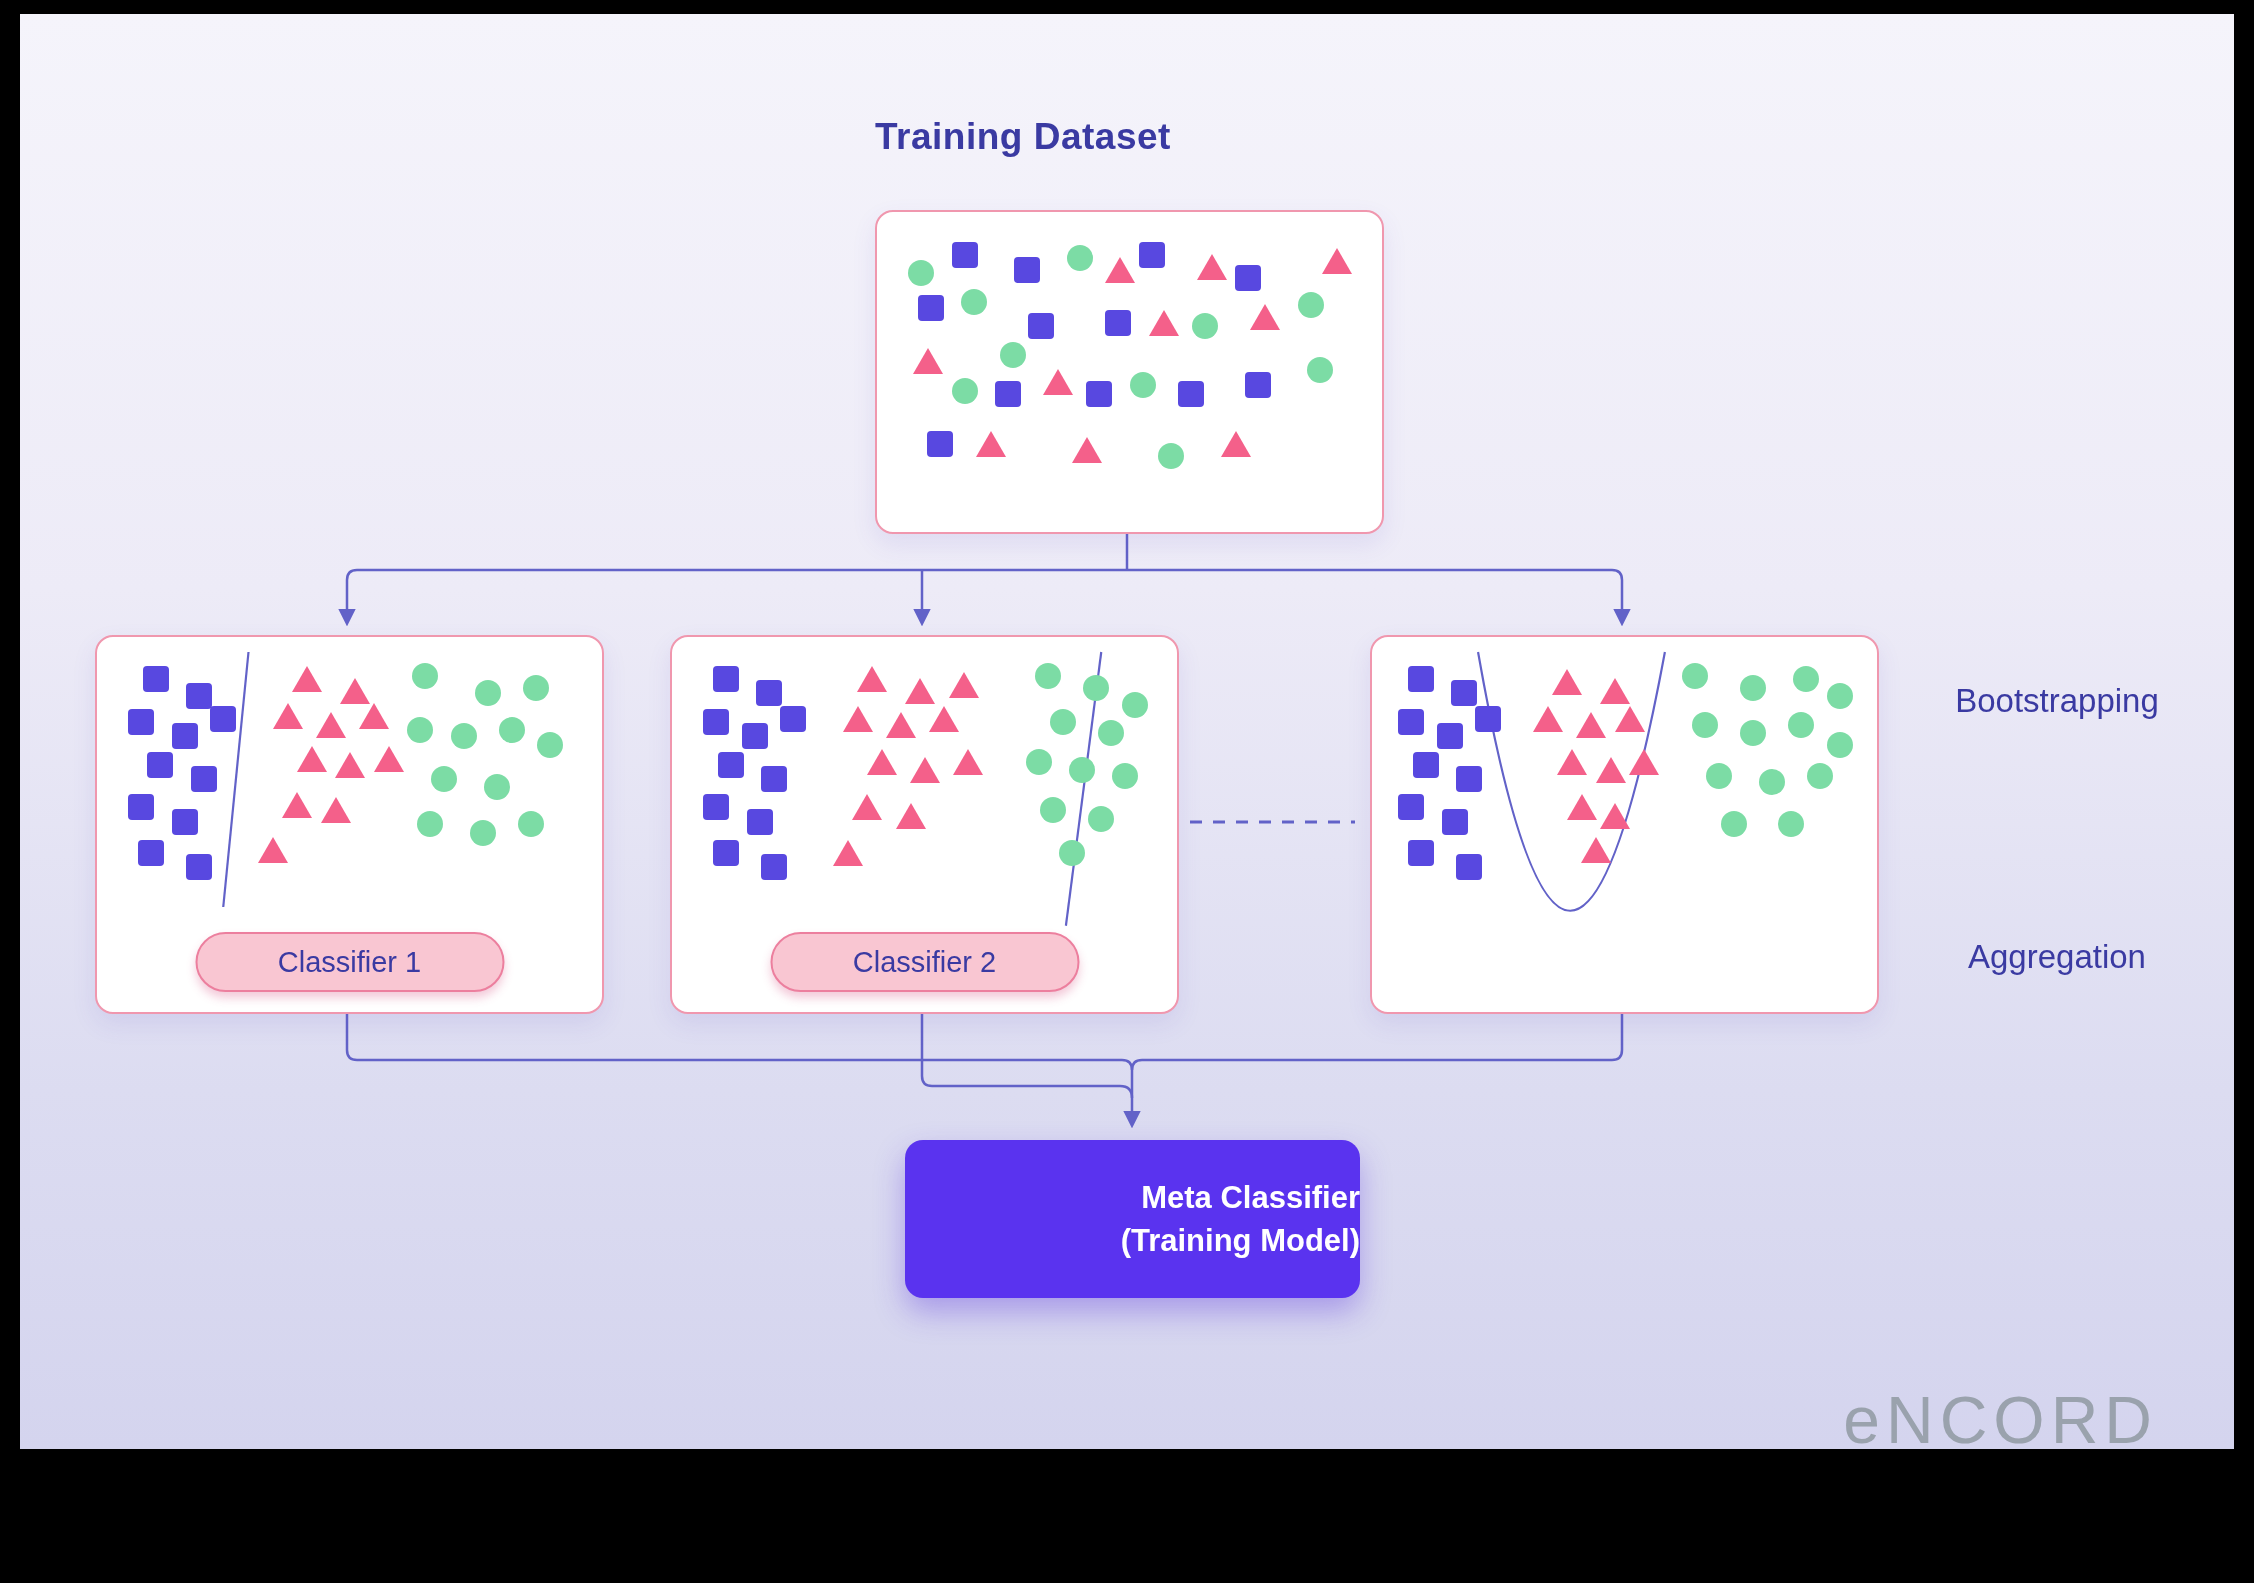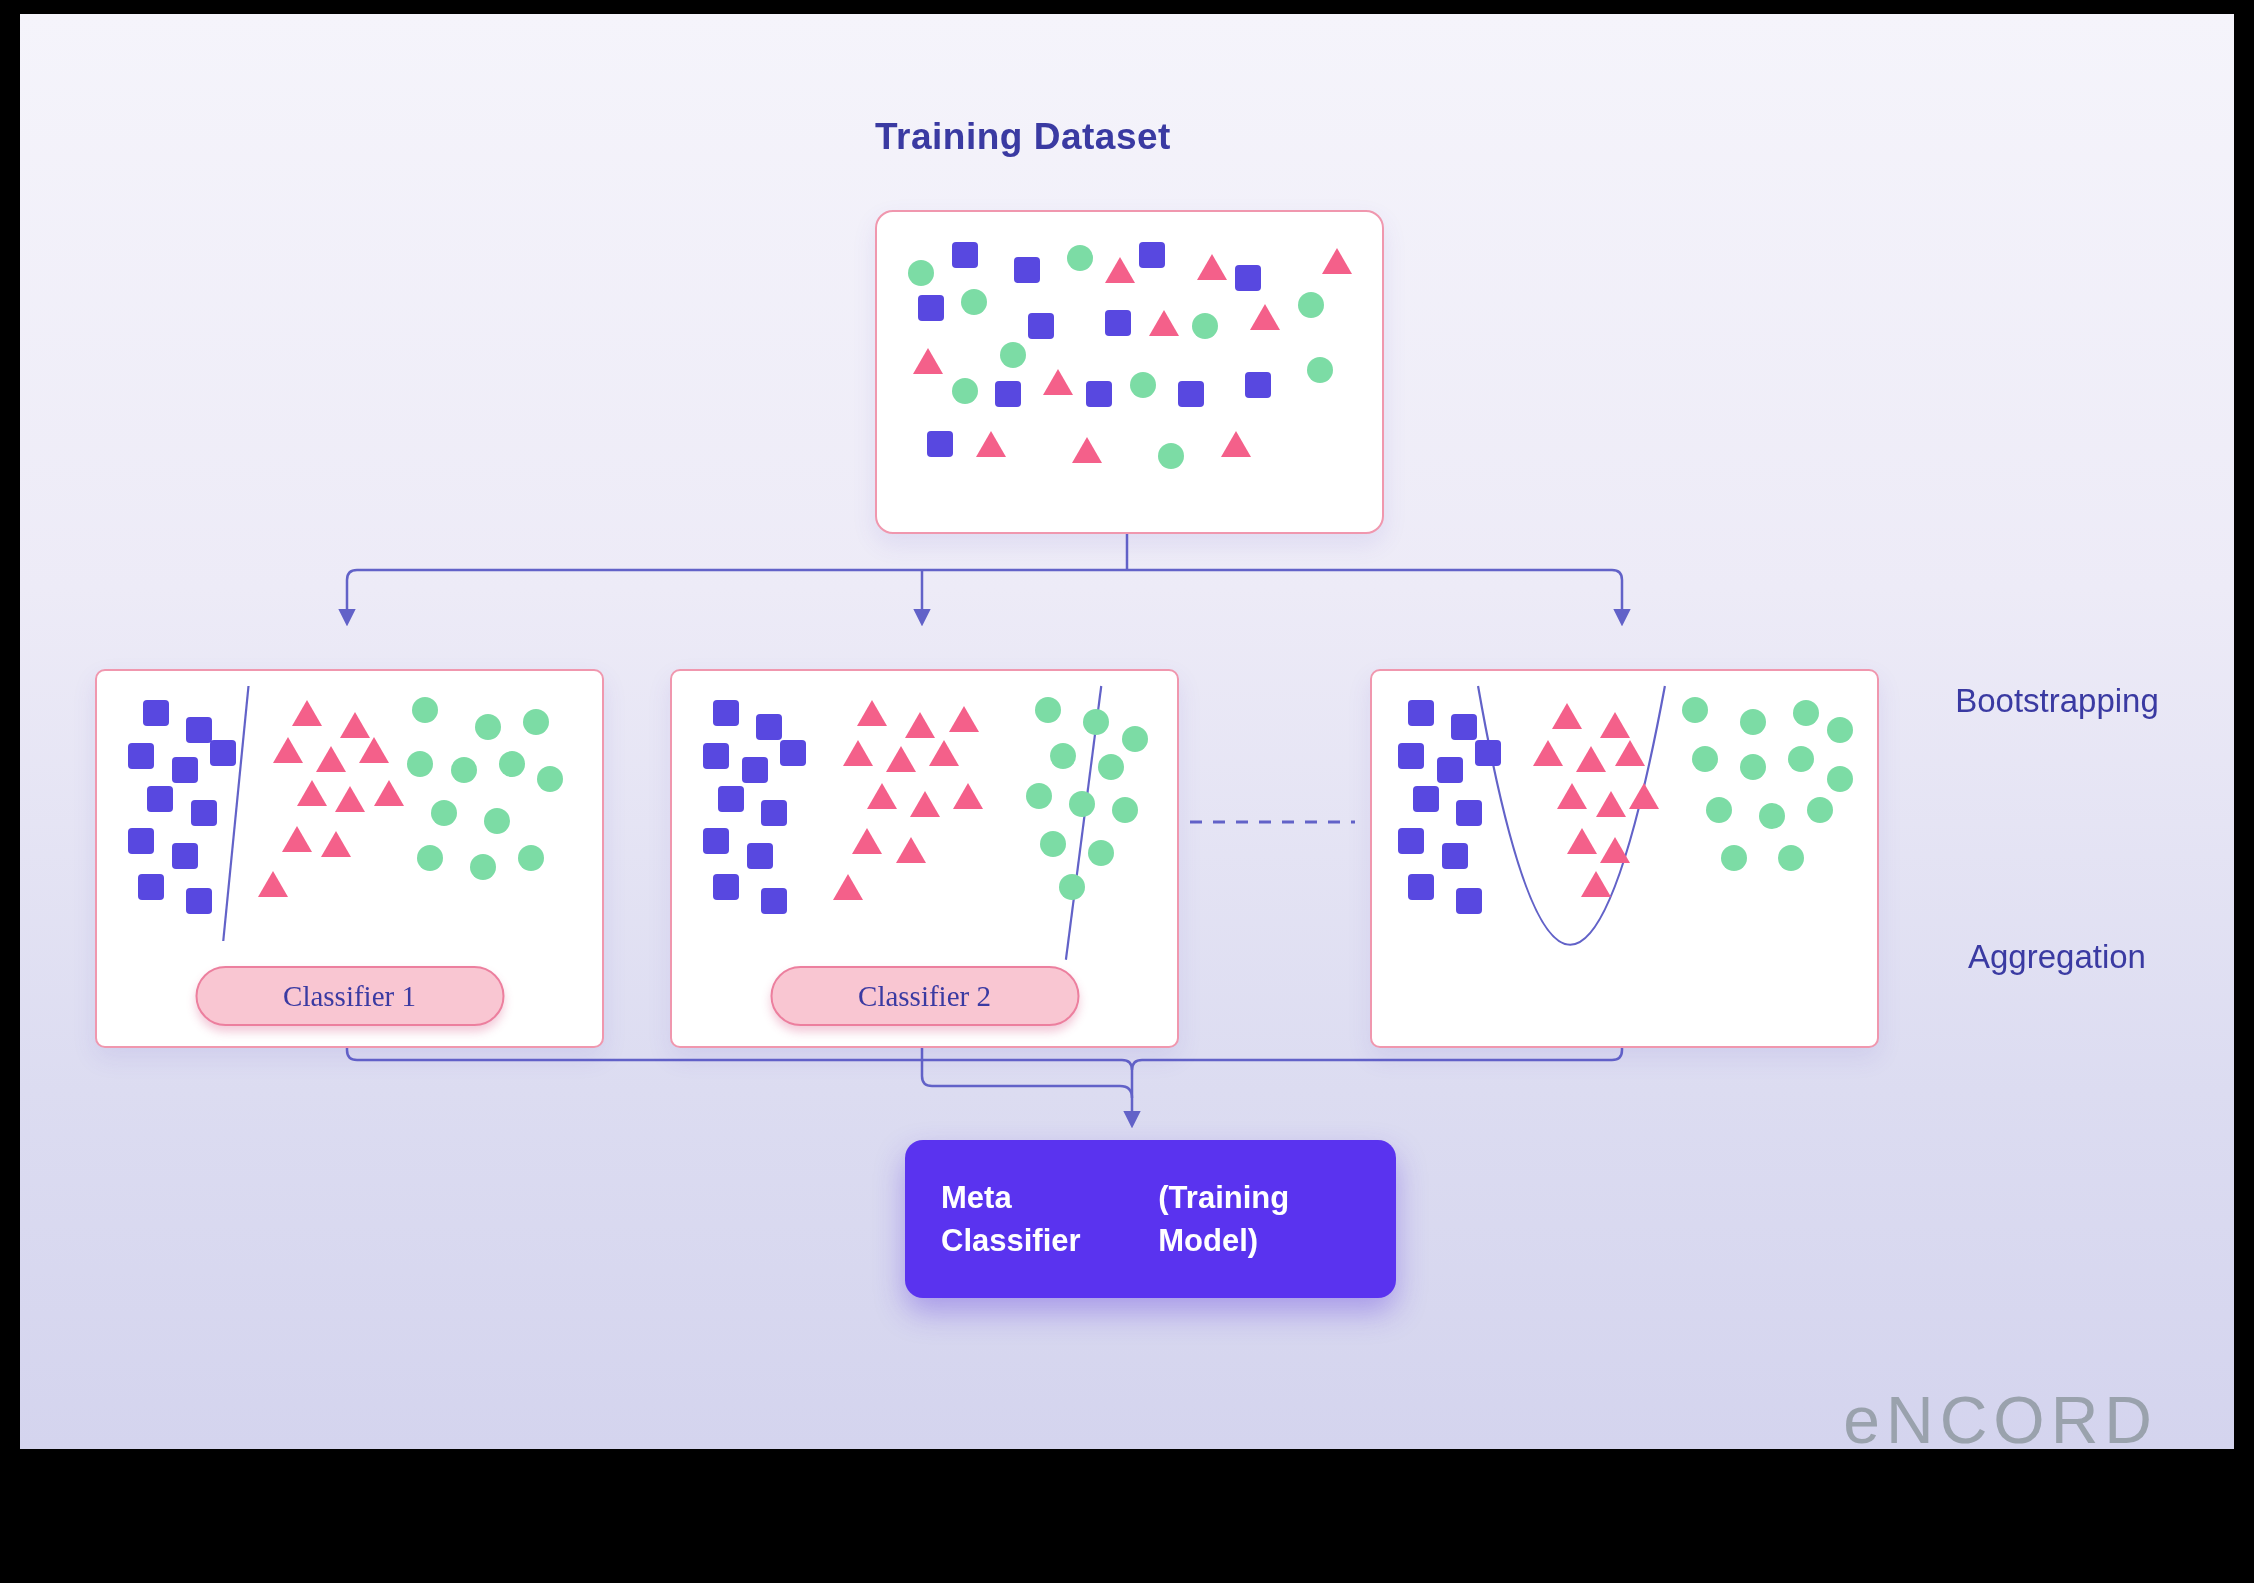--- a/index.html
+++ b/index.html
@@ -19,23 +19,23 @@
     position:absolute;left:855px;top:102px;width:505px;margin:0;
     text-align:left;font-size:37px;font-weight:700;
     color:var(--c-text,#3a3aa2);letter-spacing:.5px;
   }
   .dataset-box{
     position:absolute;left:855px;top:196px;width:505px;height:320px;
     background:#fff;border:2px solid var(--c-box_border,#f097ae);
     border-radius:18px;box-shadow:0 10px 24px rgba(90,70,200,.10);
   }
   .cls-box{
-    position:absolute;top:655px;width:505px;height:375px;
+    position:absolute;top:621px;width:505px;height:375px;
     background:#fff;border:2px solid var(--c-box_border,#f097ae);
-    border-radius:10px;box-shadow:0 10px 24px rgba(90,70,200,.10);font-family:Liberation Serif, serif;
+    border-radius:18px;box-shadow:0 10px 24px rgba(90,70,200,.10);
   }
   #cls-0{left:75px;} #cls-1{left:650px;} #cls-2{left:1350px;}
   .shape-layer{position:absolute;left:12px;top:12px;right:12px;bottom:12px;}
   .cls-box .shape-layer{bottom:78px;}
   .shape{position:absolute;}
   .shape.square{width:26px;height:26px;background:var(--c-square,#5848e0);border-radius:4px;}
   .shape.circle{width:26px;height:26px;background:var(--c-circle,#7cdca5);border-radius:50%;}
   .shape.triangle{width:0;height:0;border-left:15px solid transparent;border-right:15px solid transparent;border-bottom:26px solid var(--c-triangle,#f4608a);}
   .divider-svg{position:absolute;left:0;top:0;width:100%;height:100%;}
   .divider-path{stroke:var(--c-connector,#6262c8);stroke-width:2.2px;fill:none;}
@@ -53,24 +53,23 @@
   .arrow-head{fill:var(--c-connector,#6262c8);}
   .side-label{
     position:absolute;left:1867px;width:340px;text-align:center;
     font-size:33px;font-weight:400;color:var(--c-text,#3a3aa2);
   }
   #label-bootstrapping{top:668px;}
   #label-aggregation{top:924px;}
   .meta-box{
     position:absolute;left:885px;top:1126px;width:455px;height:158px;
     border-radius:18px;background:var(--c-meta_bg,#5a33ef);color:#fff;
-    display:flex;flex-direction:row;align-items:center;justify-content:center;
+    display:flex;flex-direction:column;align-items:flex-end;justify-content:center;
     font-size:31px;font-weight:700;line-height:1.4;
     box-shadow:0 14px 30px rgba(80,40,220,.35);
-    padding-left:36px;
   }
   .logo{
     position:absolute;top:1368px;right:76px;
     font-size:66px;color:var(--c-logo,#9aa2ad);
     letter-spacing:6px;font-weight:500;
   }
 </style>
 </head>
 <body>
 

